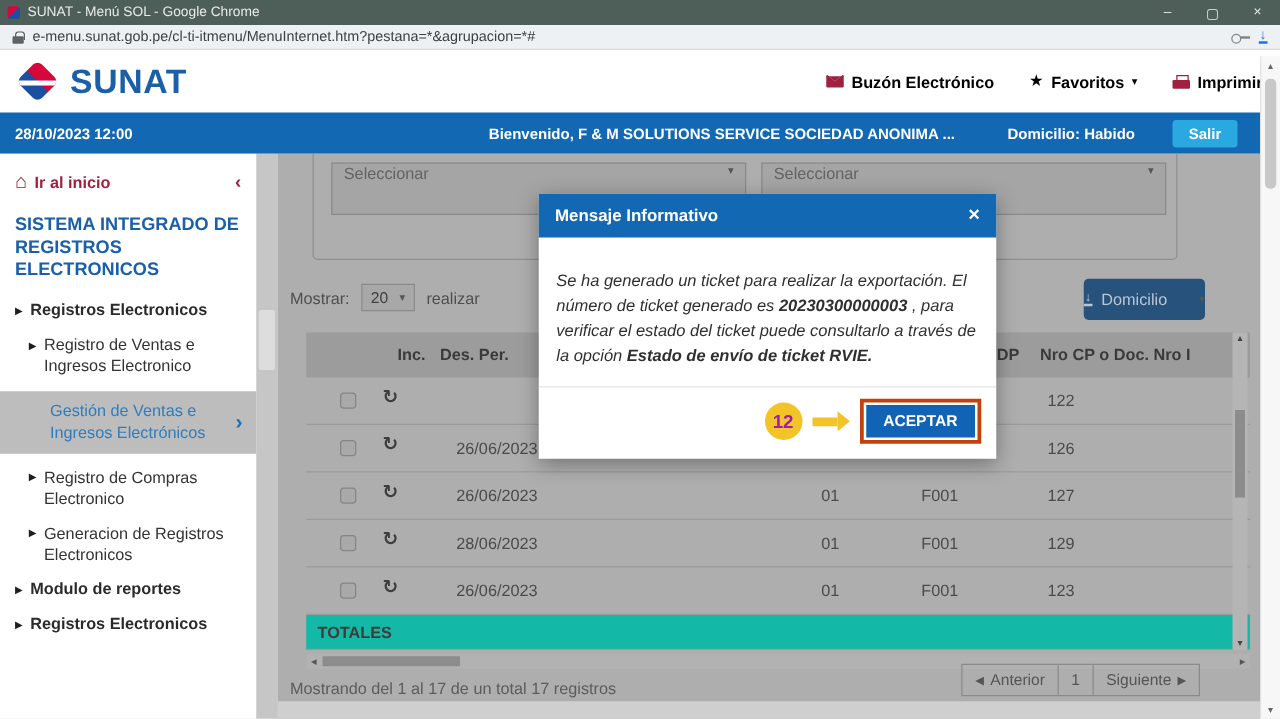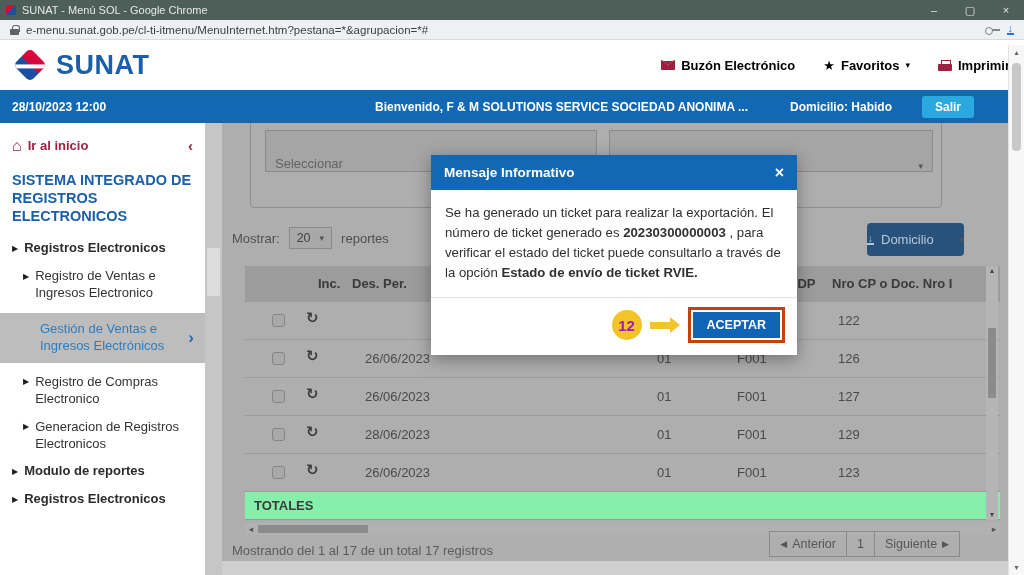--- a/index.html
+++ b/index.html
@@ -59,21 +59,21 @@
     background:#fff; border:1px solid #9e2240; }
   .printer:after { content:""; position:absolute; left:0; bottom:0; width:14px; height:7px;
     background:#9e2240; border-radius:1px; }
   .caret { font-size:9px; }
 
   
   .bluebar { height:33px; background:#1268b3; color:#fff; display:flex; align-items:center;
     padding:0 12px; font-size:12px; font-weight:bold; }
   .bb-welcome { margin-left:auto; }
   .bb-domicilio { margin-left:42px; }
-  .salir-btn { margin-left:30px; margin-right:38px; background:#2aa9e0; color:#fff;
+  .salir-btn { margin-left:30px; margin-right:22px; background:#2aa9e0; color:#fff;
     font-weight:bold; font-size:12px; padding:4px 13px; border-radius:3px; }
 
   
   .workspace { position:absolute; top:123px; left:0; right:0; bottom:0; }
 
   .sidebar { position:absolute; left:0; top:0; bottom:0; width:205px; background:#fff;
     padding-top:14px; font-size:13px; }
   .side-home { display:flex; align-items:center; gap:6px; padding:0 12px;
     color:#9e2240; font-weight:bold; }
   .home-glyph { font-size:16px; line-height:12px; }
@@ -95,21 +95,21 @@
   .side-thumb { position:absolute; left:2px; top:125px; width:13px; height:48px;
     background:#dddddd; border-radius:2px; }
 
   
   .main { position:absolute; left:222px; top:0; bottom:0; width:786px;
     background:#aeaeae; overflow:hidden; font-size:13px; color:#4a4a4a; }
 
   .filter-panel { position:absolute; left:28px; top:-6px; width:692px; height:91px;
     border:1px solid #8f8f8f; border-radius:4px; }
   .fselect { position:absolute; top:12px; height:42px; background:#a5a5a5;
-    border:1px solid #8a8a8a; color:#636363; display:flex; align-items:flex-end;
+    border:1px solid #8a8a8a; color:#636363; display:flex; align-items:flex-start;
     padding:0 9px; font-size:13px; }
   .fs1 { left:14px; width:332px; } .fs2 { left:358px; width:324px; }
   .fcaret { margin-left:auto; font-size:9px; color:#555; }
 
   .mrow { position:absolute; top:104px; left:10px; display:flex; align-items:center;
     gap:9px; color:#4f4f4f; }
   .psize { border:1px solid #8a8a8a; background:#a8a8a8; padding:3px 7px; display:flex;
     gap:9px; align-items:center; font-size:12.5px; color:#3f3f3f; }
 
   .export-btn { position:absolute; left:645px; top:100px; width:97px; height:33px;
@@ -129,21 +129,21 @@
   .cb { position:absolute; left:27px; top:12px; width:13px; height:13px;
     border:1px solid #858585; background:#a9a9a9; border-radius:3px; }
   .cref { position:absolute; left:61px; top:8px; font-size:15px; font-weight:bold;
     color:#3d3d3d; line-height:1; }
   .cdate { position:absolute; left:120px; top:11px; }
   .cper  { position:absolute; left:412px; top:11px; }
   .cserie{ position:absolute; left:492px; top:11px; }
   .cnro  { position:absolute; left:593px; top:11px; }
 
   .totales { position:absolute; left:23px; top:369px; width:755px; height:28px;
-    background:#86efac; border-bottom:1px solid #999; font-weight:bold; color:#3c3c3c;
+    background:#14b8a6; border-bottom:1px solid #999; font-weight:bold; color:#3c3c3c;
     display:flex; align-items:center; padding-left:9px; }
 
   .vscroll { position:absolute; left:764px; top:143px; width:12px; height:254px;
     background:#b5b5b5; }
   .vs-up, .vs-down { position:absolute; left:0; width:12px; text-align:center;
     font-size:8px; color:#444; line-height:10px; }
   .vs-up { top:0; } .vs-down { bottom:0; }
   .vs-thumb { position:absolute; left:2px; top:62px; width:8px; height:70px; background:#8c8c8c; }
 
   .hscroll { position:absolute; left:23px; top:400px; width:755px; height:12px;
@@ -169,21 +169,21 @@
   .ps-up { top:3px; } .ps-down { bottom:3px; }
   .ps-thumb { position:absolute; left:3px; top:18px; width:9px; height:88px;
     background:#c8c8c8; border-radius:4px; }
 
   
   .modal { position:absolute; left:431px; top:155px; width:366px; background:#fff;
     z-index:50; box-shadow:0 4px 16px rgba(0,0,0,.35); font-size:13px; }
   .modal-header { height:35px; background:#1268b3; color:#fff; display:flex;
     align-items:center; padding:16px 13px; font-size:13.5px; font-weight:bold; }
   .modal-close { margin-left:auto; font-size:16px; font-weight:bold; line-height:1; }
-  .modal-body { padding:13px 14px 14px; color:#303030; line-height:1.52; font-size:13.2px; }
+  .modal-body { padding:25px 14px 14px; color:#303030; line-height:1.52; font-size:13.2px;font-style:italic; }
   .modal-footer { border-top:1px solid #e4e4e4; padding:9px 12px 12px; display:flex;
     align-items:center; justify-content:flex-end; gap:8px; }
   .step-badge { width:30px; height:30px; border-radius:50%; background:#f2c428;
     color:#a21caf; font-weight:bold; font-size:15px; display:flex; align-items:center;
     justify-content:center; flex:none; }
   .arrow-annotation { display:flex; align-items:center; }
   .arrow-shaft { width:20px; height:7px; background:#f2c428; }
   .arrow-head { width:0; height:0; border-top:8px solid transparent;
     border-bottom:8px solid transparent; border-left:10px solid #f2c428; }
   .accept-ring { border:3px solid #c2410c; background:#fff; padding:2px; }
@@ -295,21 +295,21 @@
         <span class="fcaret">▾</span>
       </div>
     </div>
 
     <div class="mrow">
       <span>Mostrar:</span>
       <span class="psize">
         <span>20</span>
         <span class="fcaret">▾</span>
       </span>
-      <span>reportes</span>
+      <span>realizar</span>
     </div>
 
     <div class="export-btn">
       <span class="export-dl">↓</span>
       <span>Domicilio</span>
       <span class="fcaret">▾</span>
     </div>
 
     <div class="thead">
       <span class="h-inc">Inc.</span>

